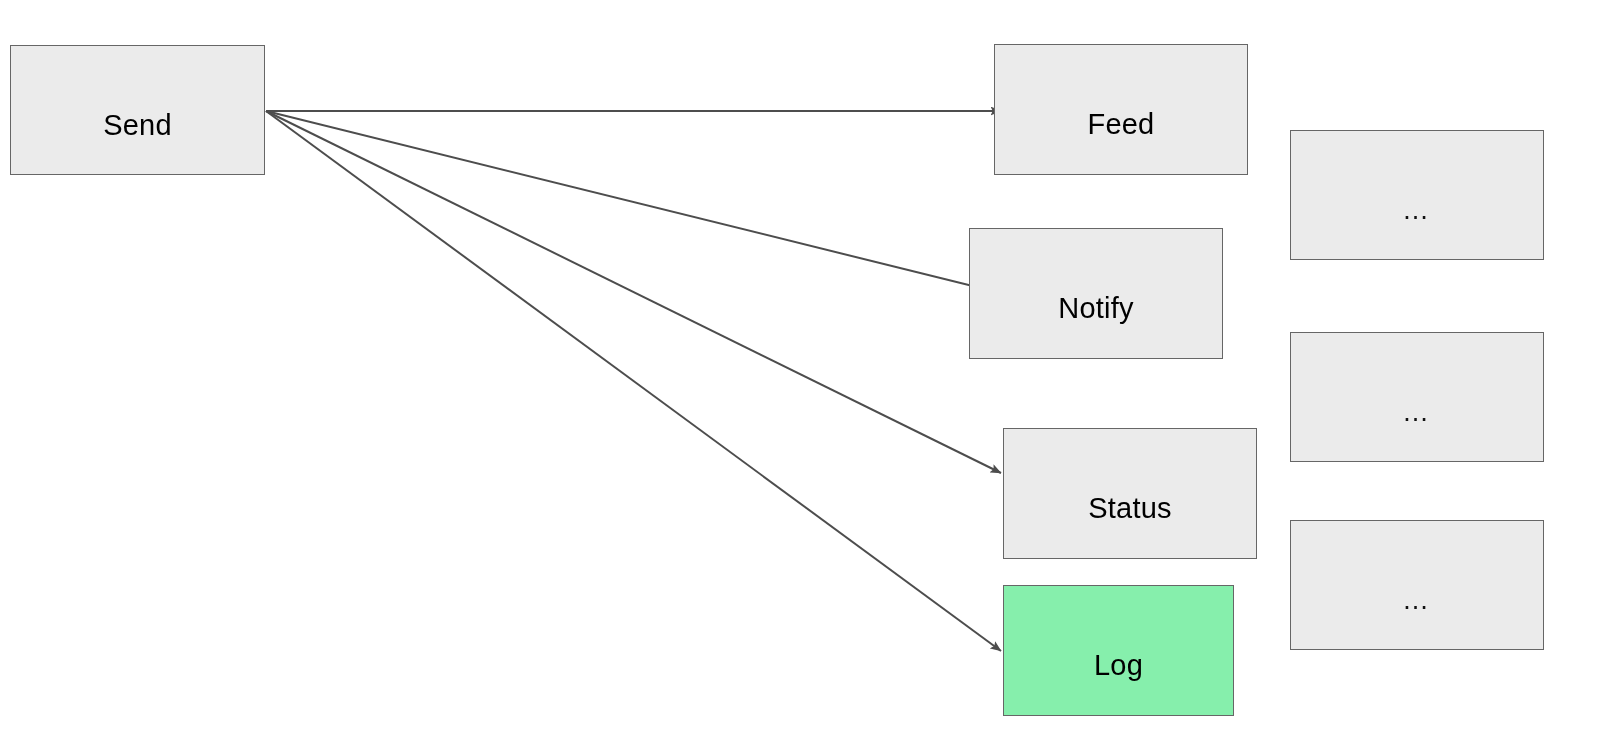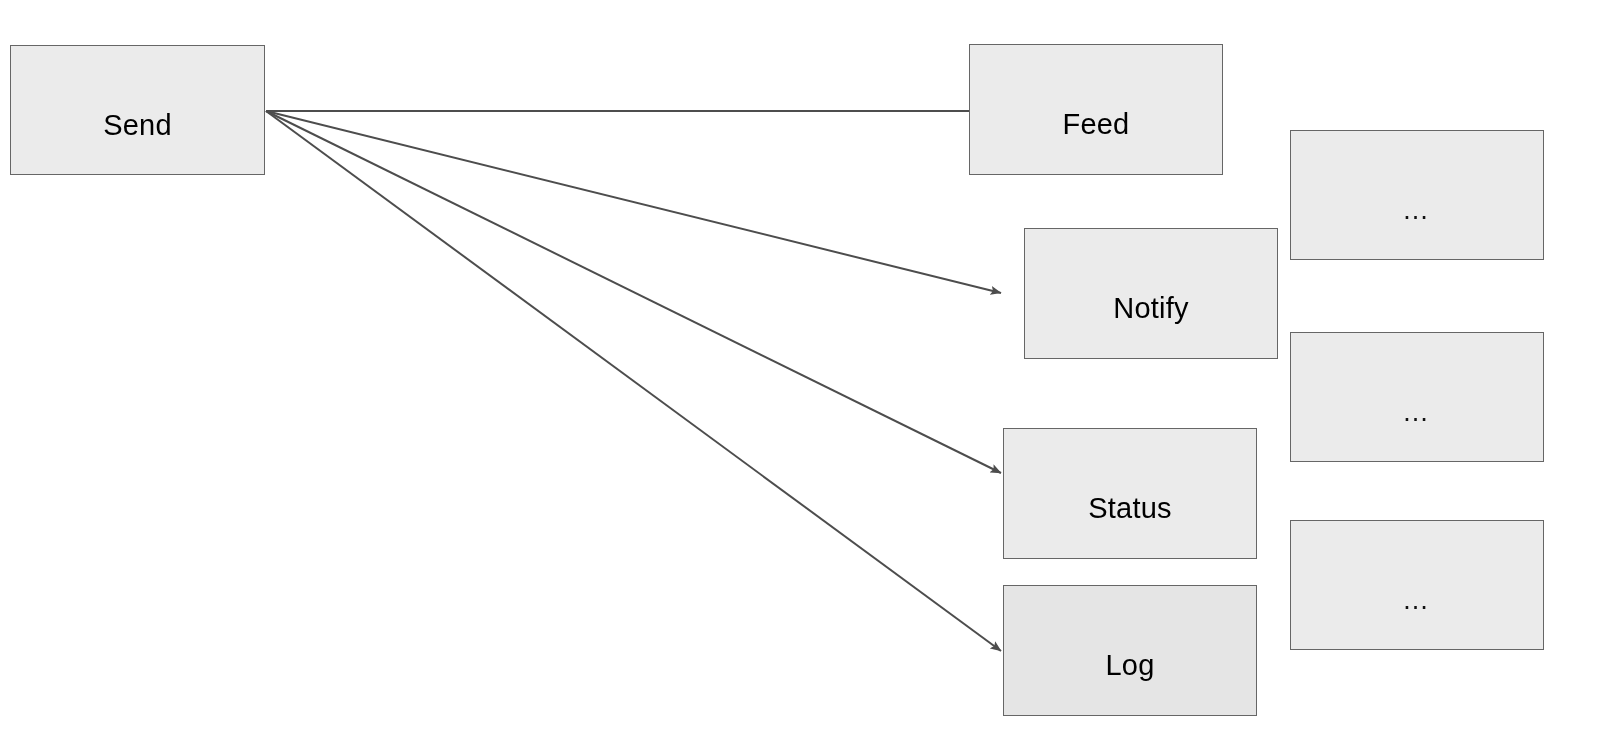--- a/index.html
+++ b/index.html
@@ -68,30 +68,30 @@
         <line x1="266" y1="111" x2="1001" y2="293" stroke="#4d4d4d" stroke-width="2" marker-end="url(#arrowhead)"></line>
         <line x1="266" y1="111" x2="1001" y2="473" stroke="#4d4d4d" stroke-width="2" marker-end="url(#arrowhead)"></line>
         <line x1="266" y1="111" x2="1001" y2="651" stroke="#4d4d4d" stroke-width="2" marker-end="url(#arrowhead)"></line>
       </g>
   </svg>
 
   <div id="nodes-layer">
       <div class="node" style="left: 10px; top: 45px; width: 255px; height: 130px; background: rgb(235, 235, 235); border-color: rgb(102, 102, 102); color: rgb(0, 0, 0);">
         <span class="node-label">Send</span>
       </div>
-      <div class="node" style="left: 969px; top: 44px; width: 254px; height: 131px; background: rgb(235, 235, 235); border-color: rgb(102, 102, 102); color: rgb(0, 0, 0);">
+      <div class="node" style="left: 994px; top: 44px; width: 254px; height: 131px; background: rgb(235, 235, 235); border-color: rgb(102, 102, 102); color: rgb(0, 0, 0);">
         <span class="node-label">Feed</span>
       </div>
-      <div class="node" style="left: 1024px; top: 228px; width: 254px; height: 131px; background: rgb(235, 235, 235); border-color: rgb(102, 102, 102); color: rgb(0, 0, 0);">
+      <div class="node" style="left: 969px; top: 228px; width: 254px; height: 131px; background: rgb(235, 235, 235); border-color: rgb(102, 102, 102); color: rgb(0, 0, 0);">
         <span class="node-label">Notify</span>
       </div>
       <div class="node" style="left: 1003px; top: 428px; width: 254px; height: 131px; background: rgb(235, 235, 235); border-color: rgb(102, 102, 102); color: rgb(0, 0, 0);">
         <span class="node-label">Status</span>
       </div>
-      <div class="node" style="left: 1003px; top: 585px; width: 254px; height: 131px; background: #e5e5e5; border-color: rgb(102, 102, 102); color: rgb(0, 0, 0);">
+      <div class="node" style="left: 1003px; top: 585px; width: 231px; height: 131px; background: #86efac; border-color: rgb(102, 102, 102); color: rgb(0, 0, 0);">
         <span class="node-label">Log</span>
       </div>
       <div class="node ellipsis" style="left: 1290px; top: 130px; width: 254px; height: 130px; background: rgb(235, 235, 235); border-color: rgb(102, 102, 102); color: rgb(0, 0, 0);">
         <span class="node-label">…</span>
       </div>
       <div class="node ellipsis" style="left: 1290px; top: 332px; width: 254px; height: 130px; background: rgb(235, 235, 235); border-color: rgb(102, 102, 102); color: rgb(0, 0, 0);">
         <span class="node-label">…</span>
       </div>
       <div class="node ellipsis" style="left: 1290px; top: 520px; width: 254px; height: 130px; background: rgb(235, 235, 235); border-color: rgb(102, 102, 102); color: rgb(0, 0, 0);">
         <span class="node-label">…</span>

